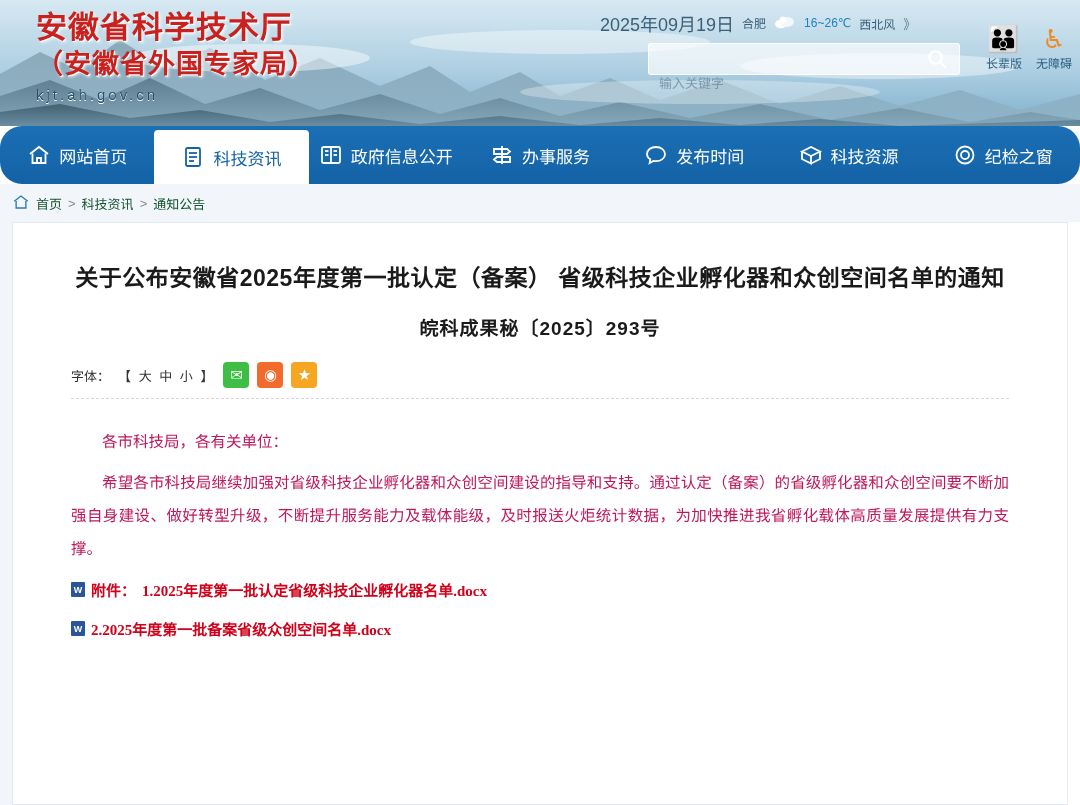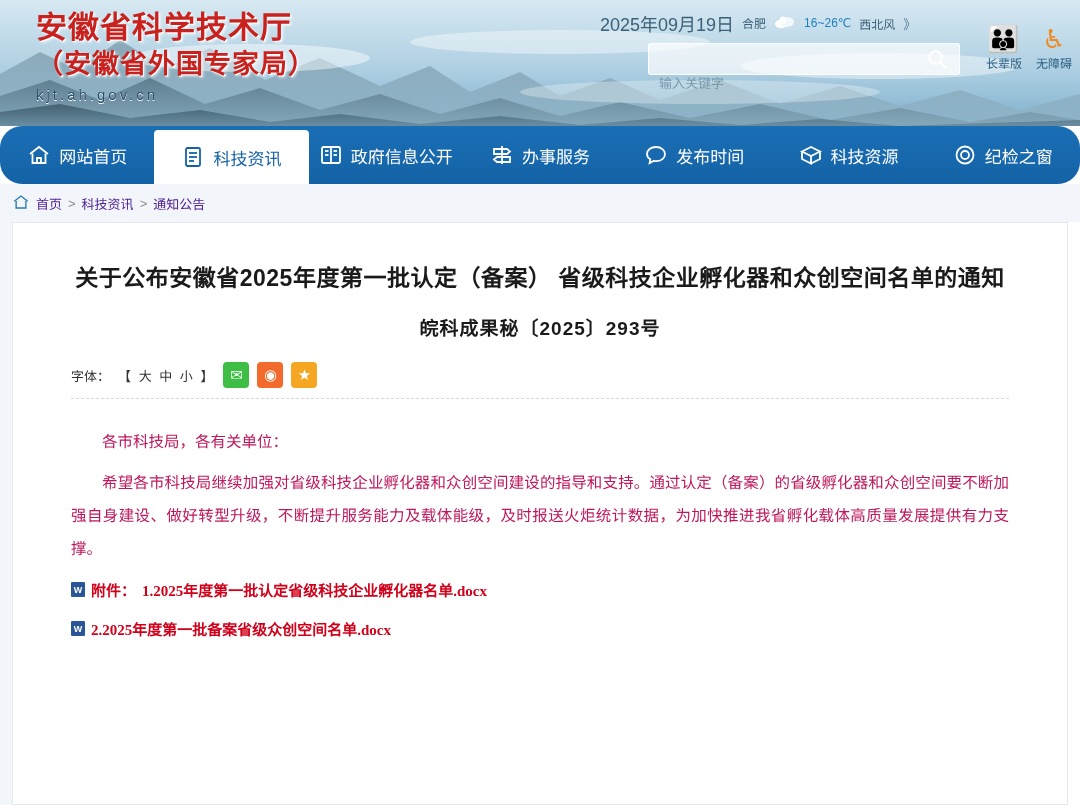--- a/index.html
+++ b/index.html
@@ -136,21 +136,21 @@
     width: 1080px;
     height: 38px;
     background: #f2f6fa;
     display: flex;
     align-items: center;
     padding-left: 12px;
     font-size: 13px;
     color: #4a4a4a;
     gap: 6px;
   }
-  .crumbs a { color: #4c1d95; text-decoration: none; }
+  .crumbs a { color: #14532d; text-decoration: none; }
   .crumbs .sep { color: #8a8a8a; }
 
   
   .page-wrap {
     width: 984px;
     background: #f2f6fa;
     padding: 0 12px 0 12px;
     height: 583px;
   }
   .card {

